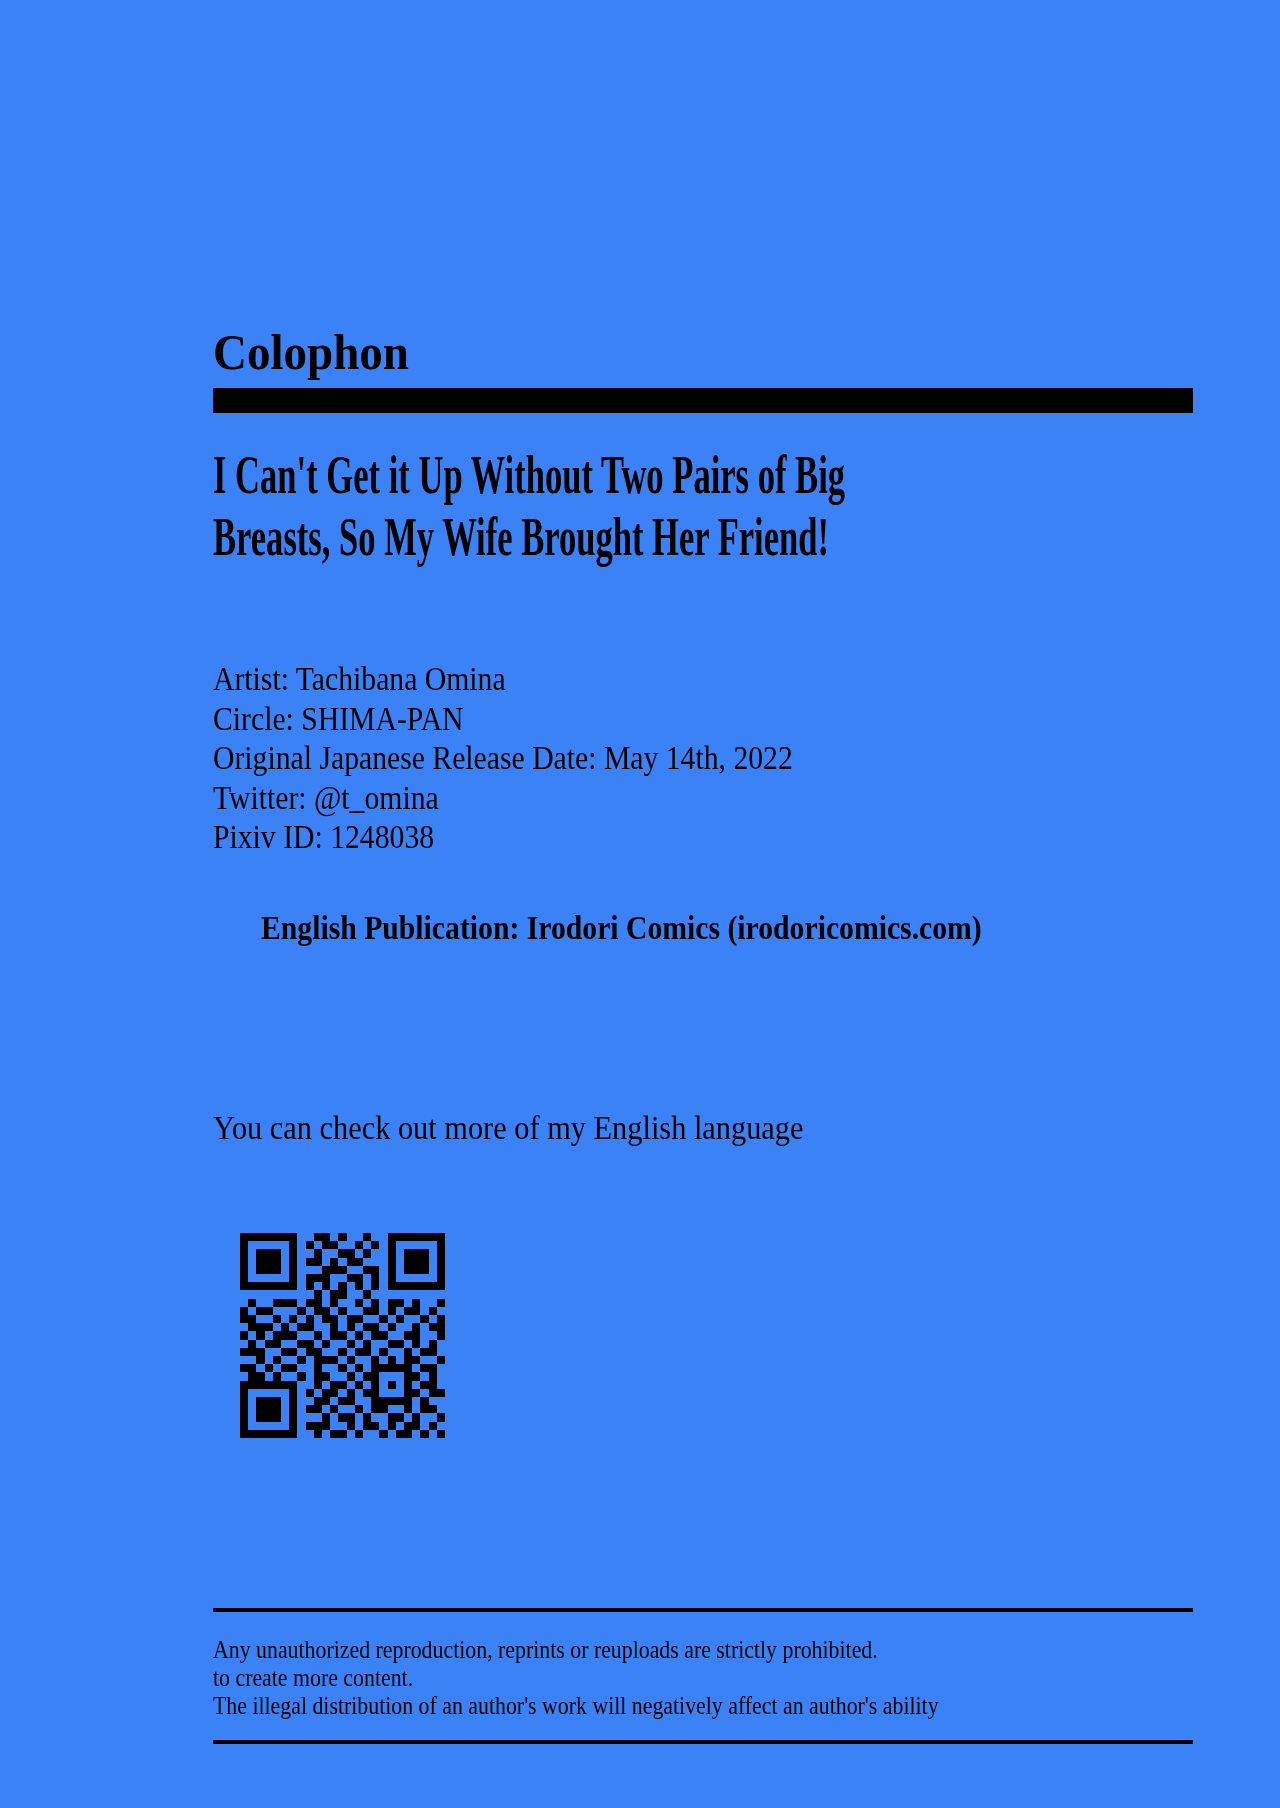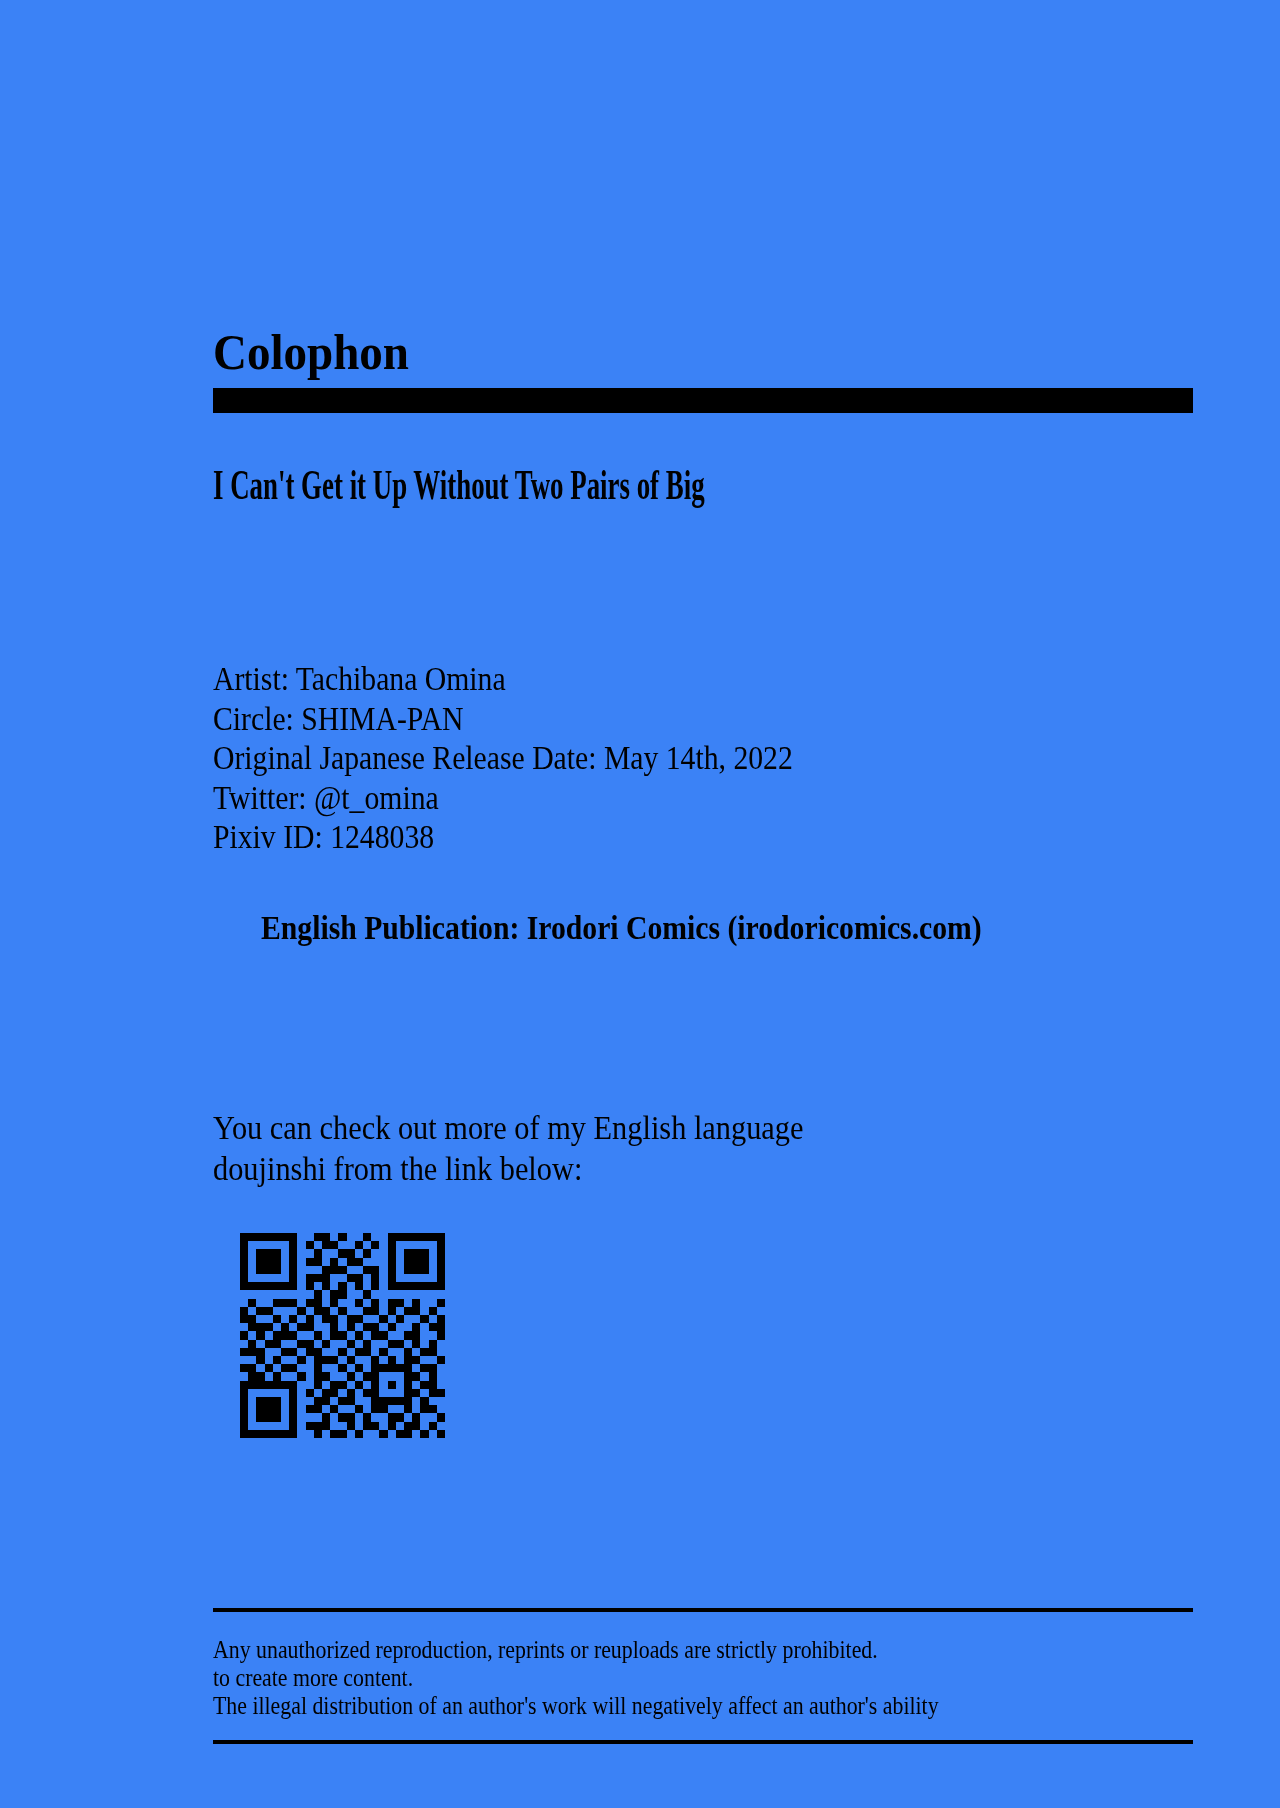--- a/index.html
+++ b/index.html
@@ -15,21 +15,21 @@
   
   .sx{display:inline-block;transform-origin:0 50%;white-space:nowrap;}
   .s94{transform:scaleX(.94);}
   .s64{transform:scaleX(.64);}
   .s90{transform:scaleX(.90);}
   .s92{transform:scaleX(.92);}
   .s84{transform:scaleX(.84);}
 
   .heading{top:325px;font-size:50px;line-height:54px;font-weight:700;margin:0;}
   .title-bar{top:388px;width:980px;height:25px;background:#000;}
-  .book-title{top:454px;font-size:42px;line-height:62px;font-weight:700;}
+  .book-title{top:444px;font-size:54px;line-height:62px;font-weight:700;}
   .details{top:660px;font-size:33px;line-height:39.5px;font-weight:400;}
   .publication{top:908px;font-size:33px;line-height:40px;font-weight:700;margin-left:48px;}
   .promo{top:1108px;font-size:33px;line-height:40.5px;font-weight:400;}
   .qr{left:240px;top:1233px;width:205px;height:205px;}
   .qr svg{display:block;width:205px;height:205px;fill:#000;shape-rendering:crispEdges;}
   .rule{width:980px;height:4px;background:#000;}
   .rule-top{top:1608px;}
   .rule-bottom{top:1740px;}
   .legal{top:1636px;font-size:26px;line-height:28px;font-weight:400;text-decoration:underline;}
 </style>
@@ -37,35 +37,35 @@
 <body>
 
 <div class="page">
 
   <h1 class="abs heading"><span class="sx s94">Colophon</span></h1>
 
   <div class="abs title-bar"></div>
 
   <div class="abs book-title">
     <div><span class="sx s64">I Can't Get it Up Without Two Pairs of Big</span></div>
+    <div><span class="sx s64">Breasts, So My Wife Brought Her Friend!</span></div>
   </div>
 
   <div class="abs details">
     <div><span class="sx s90">Artist: Tachibana Omina</span></div>
     <div><span class="sx s90">Circle: SHIMA-PAN</span></div>
     <div><span class="sx s90">Original Japanese Release Date: May 14th, 2022</span></div>
     <div><span class="sx s90">Twitter: @t_omina</span></div>
     <div><span class="sx s90">Pixiv ID: 1248038</span></div>
   </div>
 
   <div class="abs publication"><span class="sx s90">English Publication: Irodori Comics (irodoricomics.com)</span></div>
 
   <div class="abs promo">
     <div><span class="sx s92">You can check out more of my English language</span></div>
-    <div><span class="sx s92">doujinshi from the link below:</span></div>
   </div>
 
   <div class="abs qr">
     <svg id="qr-svg" viewBox="0 0 25 25" xmlns="http://www.w3.org/2000/svg">
         <rect x="0" y="0" width="1" height="1"></rect>
         <rect x="1" y="0" width="1" height="1"></rect>
         <rect x="2" y="0" width="1" height="1"></rect>
         <rect x="3" y="0" width="1" height="1"></rect>
         <rect x="4" y="0" width="1" height="1"></rect>
         <rect x="5" y="0" width="1" height="1"></rect>

